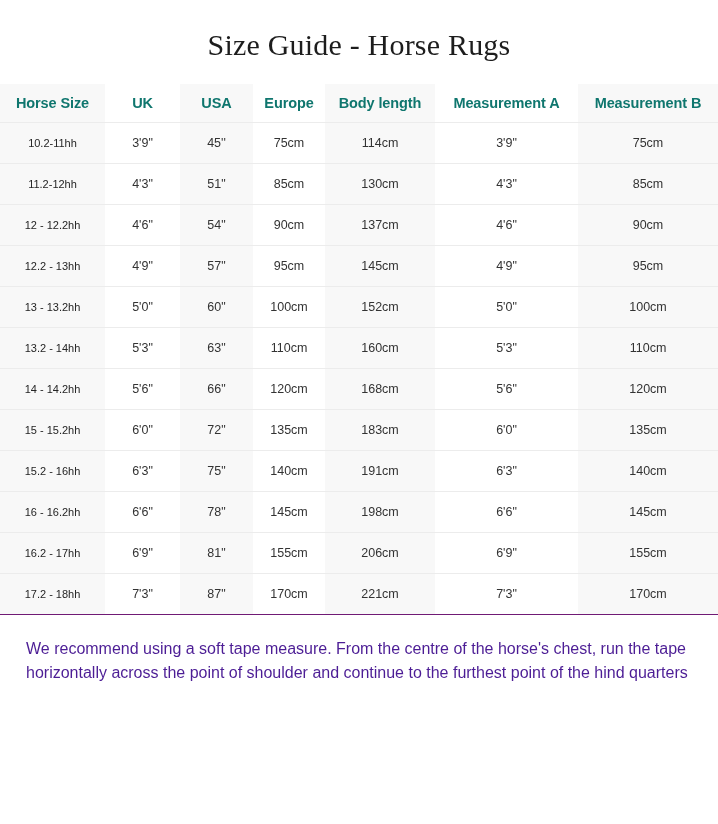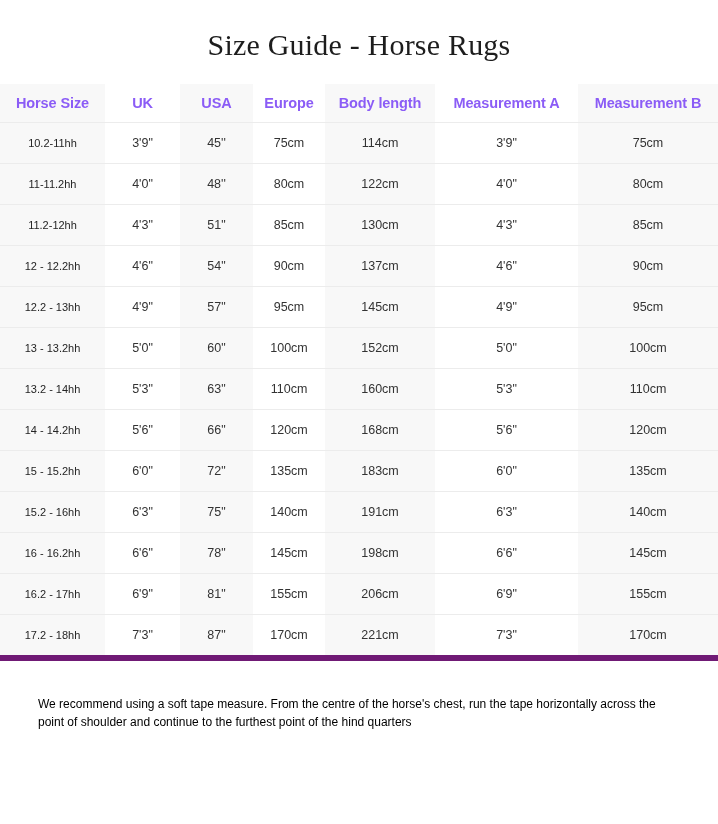--- a/index.html
+++ b/index.html
@@ -60,21 +60,21 @@
     border-bottom: 1px solid #ececec;
     padding: 0;
     height: 40px;
     vertical-align: middle;
     white-space: nowrap;
   }
 
   table.size-table thead th {
     font-size: 14.5px;
     font-weight: 700;
-    color: #8b5cf6;
+    color: #0f766e;
     height: 38px;
     letter-spacing: -0.1px;
   }
 
   
   table.size-table th:nth-child(odd),
   table.size-table td:nth-child(odd) {
     background: #f8f8f8;
   }
   table.size-table th:nth-child(even),
@@ -86,30 +86,30 @@
   table.size-table tbody td:first-child {
     font-size: 11px;
     color: #242424;
   }
   table.size-table tbody td {
     font-size: 12.5px;
     color: #333333;
   }
 
   table.size-table tbody tr:last-child td {
-    border-bottom: 6px solid #701a75;
+    border-bottom: 1px solid #701a75;
   }
 
   
   .note {
-    margin: 12px;
+    margin: 0;
     padding: 22px 26px 0 26px;
-    font-size: 12px;
+    font-size: 16px;
     line-height: 1.5;
-    color: #000000;
+    color: #4c1d95;
     max-width: 690px;
   }
 </style>
 </head>
 <body>
 
 <div class="page">
 
   <h1 class="title">Size Guide - Horse Rugs</h1>
 
@@ -139,29 +139,20 @@
           <tr>
             <td>10.2-11hh</td>
             <td>3'9"</td>
             <td>45''</td>
             <td>75cm</td>
             <td>114cm</td>
             <td>3'9"</td>
             <td>75cm</td>
           </tr>
           <tr>
-            <td>11-11.2hh</td>
-            <td>4'0"</td>
-            <td>48''</td>
-            <td>80cm</td>
-            <td>122cm</td>
-            <td>4'0"</td>
-            <td>80cm</td>
-          </tr>
-          <tr>
             <td>11.2-12hh</td>
             <td>4'3"</td>
             <td>51"</td>
             <td>85cm</td>
             <td>130cm</td>
             <td>4'3"</td>
             <td>85cm</td>
           </tr>
           <tr>
             <td>12 - 12.2hh</td>

